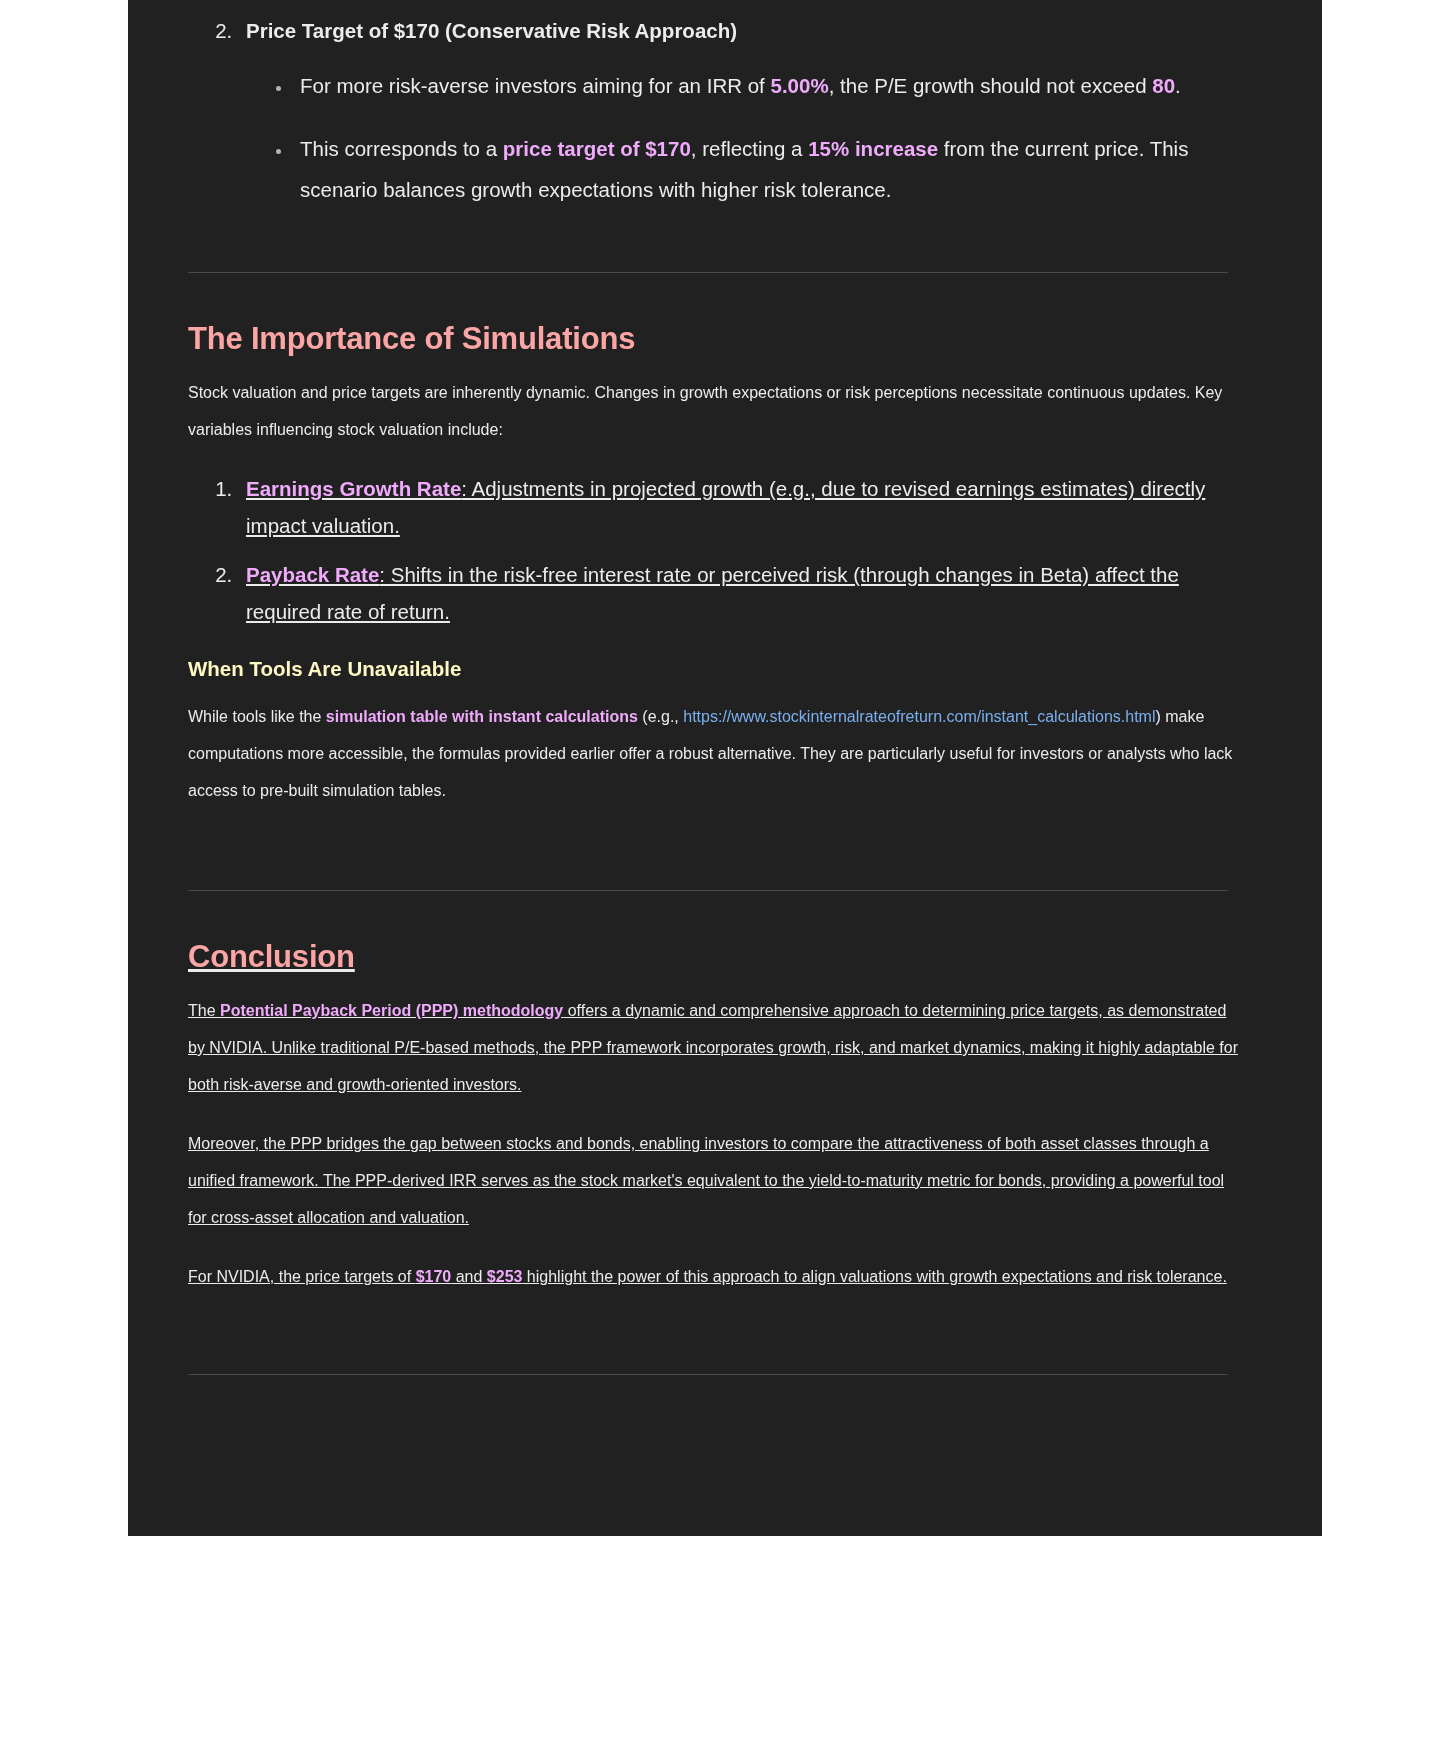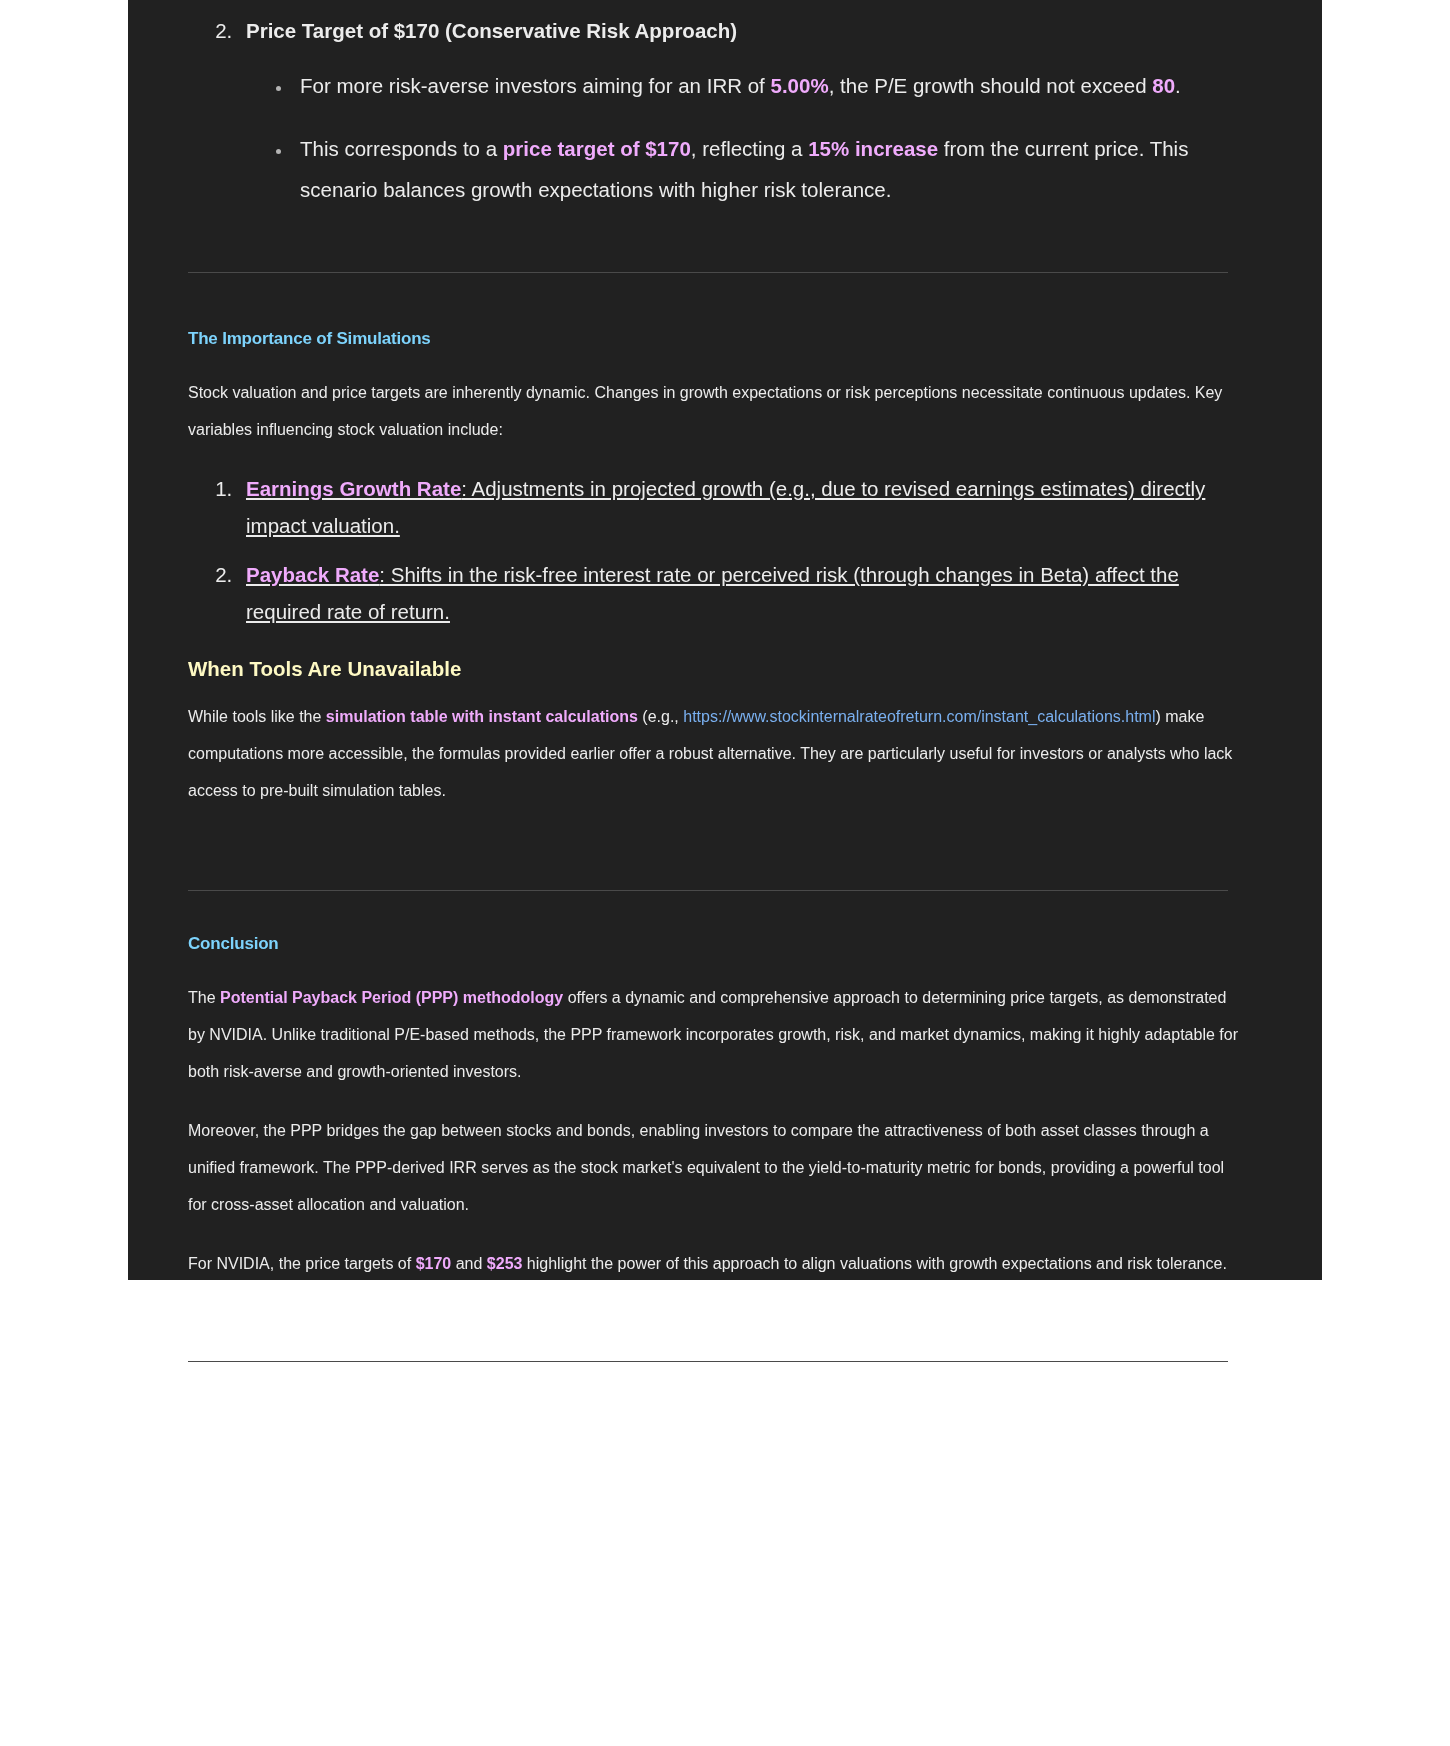--- a/index.html
+++ b/index.html
@@ -12,21 +12,21 @@
     height: 1746px;
     font-family: "Liberation Sans", sans-serif;
     position: relative;
     overflow: hidden;
   }
   .page-panel {
     position: absolute;
     left: 128px;
     top: 0;
     width: 1194px;
-    height: 1280px;
+    height: 1536px;
     background: #212121;
     color: #ececec;
     box-sizing: border-box;
   }
   .content {
     position: absolute;
     left: 60px;
     top: 0;
     width: 1050px;
   }
@@ -68,23 +68,23 @@
   }
   ul.bullet-list > li:last-child { margin-bottom: 0; }
 
   .top-item {
     font-weight: bold;
     font-size: 20.5px;
     line-height: 30px;
   }
   
   h2.sec-heading {
-    font-size: 17px;
+    font-size: 31px;
     font-weight: bold;
-    color: #7dd3fc;
+    color: #fca5a5;
     margin: 0 0 18px 0;
     line-height: 34px;
     letter-spacing: -0.2px;
   }
   h3.sub-heading {
     font-size: 20.5px;
     font-weight: bold;
     color: #fef9c3;
     margin: 0 0 14px 0;
     line-height: 30px;
@@ -148,21 +148,21 @@
         </li>
       </ol>
 
       <h3 class="sub-heading" style="margin-top:24px;">When Tools Are Unavailable</h3>
 
       <p class="body-text"><span>While tools like the </span><strong>simulation table with instant calculations</strong><span> (e.g., </span><a class="inline-link" href="#">https://www.stockinternalrateofreturn.com/instant_calculations.html</a><span>) make computations more accessible, the formulas provided earlier offer a robust alternative. They are particularly useful for investors or analysts who lack access to pre-built simulation tables.</span></p>
     </div>
 
     <hr class="divider" style="margin-top:81px;">
 
-    <div class="section" style="margin-top:36px;">
+    <div class="section" style="margin-top:49px;text-decoration:underline;">
       <h2 class="sec-heading">Conclusion</h2>
 
       <p class="body-text"><span>The </span><strong>Potential Payback Period (PPP) methodology</strong><span> offers a dynamic and comprehensive approach to determining price targets, as demonstrated by NVIDIA. Unlike traditional P/E-based methods, the PPP framework incorporates growth, risk, and market dynamics, making it highly adaptable for both risk-averse and growth-oriented investors.</span></p>
 
       <p class="body-text">Moreover, the PPP bridges the gap between stocks and bonds, enabling investors to compare the attractiveness of both asset classes through a unified framework. The PPP-derived IRR serves as the stock market's equivalent to the yield-to-maturity metric for bonds, providing a powerful tool for cross-asset allocation and valuation.</p>
 
       <p class="body-text"><span>For NVIDIA, the price targets of </span><strong>$170</strong><span> and </span><strong>$253</strong><span> highlight the power of this approach to align valuations with growth expectations and risk tolerance.</span></p>
     </div>
 
     <hr class="divider" style="margin-top:79px;">

